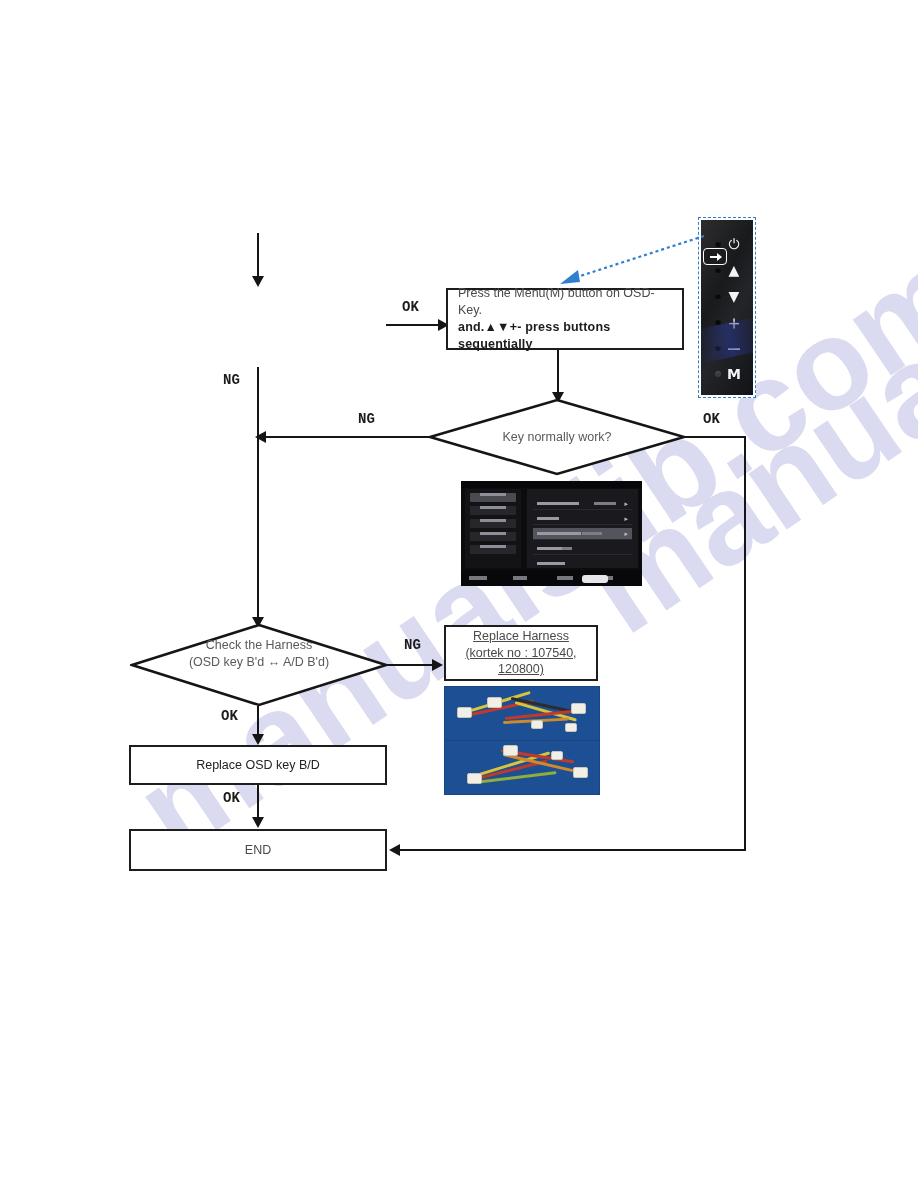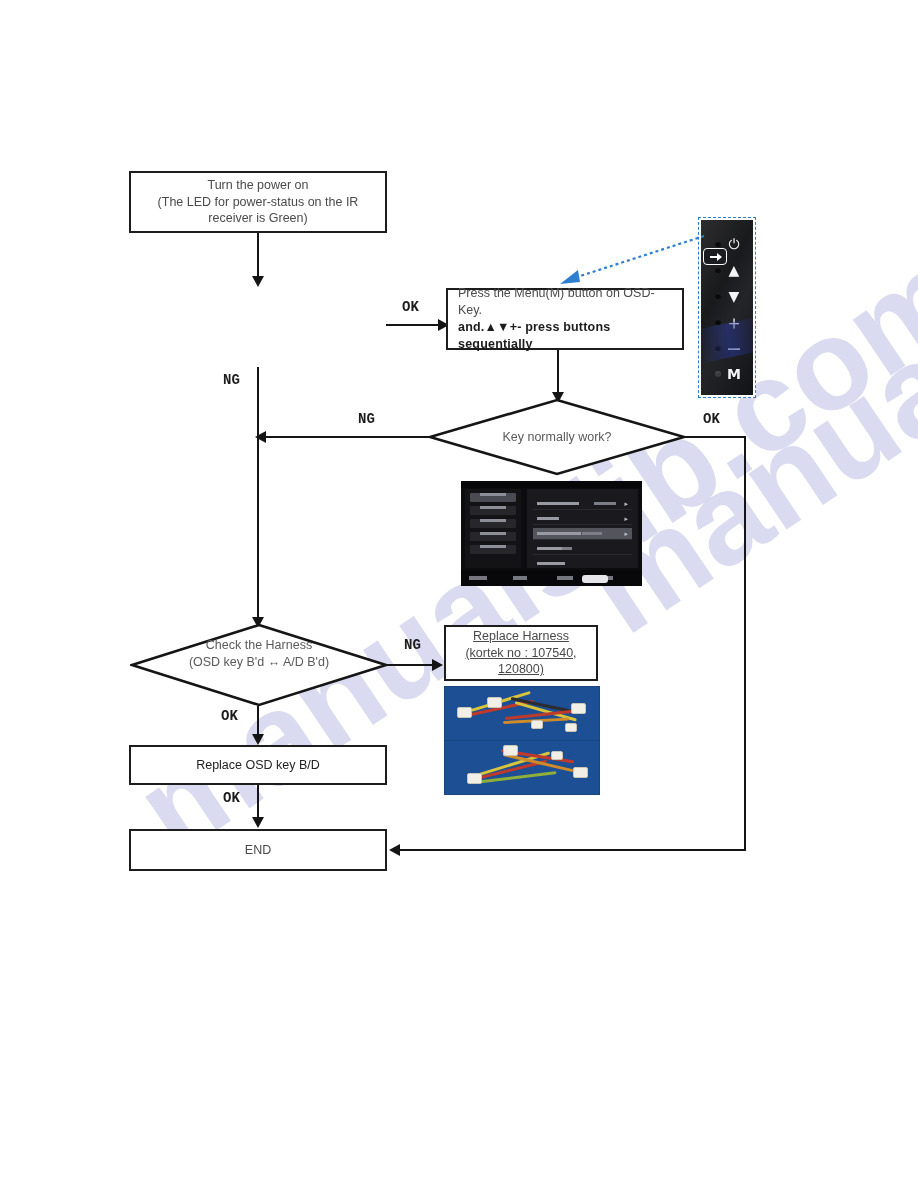--- a/index.html
+++ b/index.html
@@ -323,27 +323,20 @@
   }
 </style>
 </head>
 <body>
 
 <div id="page">
 
   <div class="watermark wm-a">manualslib.com</div>
   <div class="watermark wm-b">manualslib.com</div>
 
-  <div class="node rect" style="left:129px; top:171px; width:258px; height:62px;">
-    <div>
-      <span class="l1">Turn the power on</span>
-      <span class="l1">(The LED for power-status on the IR</span>
-      <span class="l1">receiver is Green)</span>
-    </div>
-  </div>
 
   <div class="conn vline" style="left:257px; top:233px; height:48px;"></div>
   <div class="arrow-d" style="left:252px; top:276px;"></div>
 
 
   <div class="conn hline" style="left:386px; top:324px; width:58px;"></div>
   <div class="arrow-r" style="left:438px; top:319px;"></div>
   <div class="elabel" style="left:402px; top:299px;">OK</div>
 
   <div class="conn vline" style="left:257px; top:367px; height:256px;"></div>

